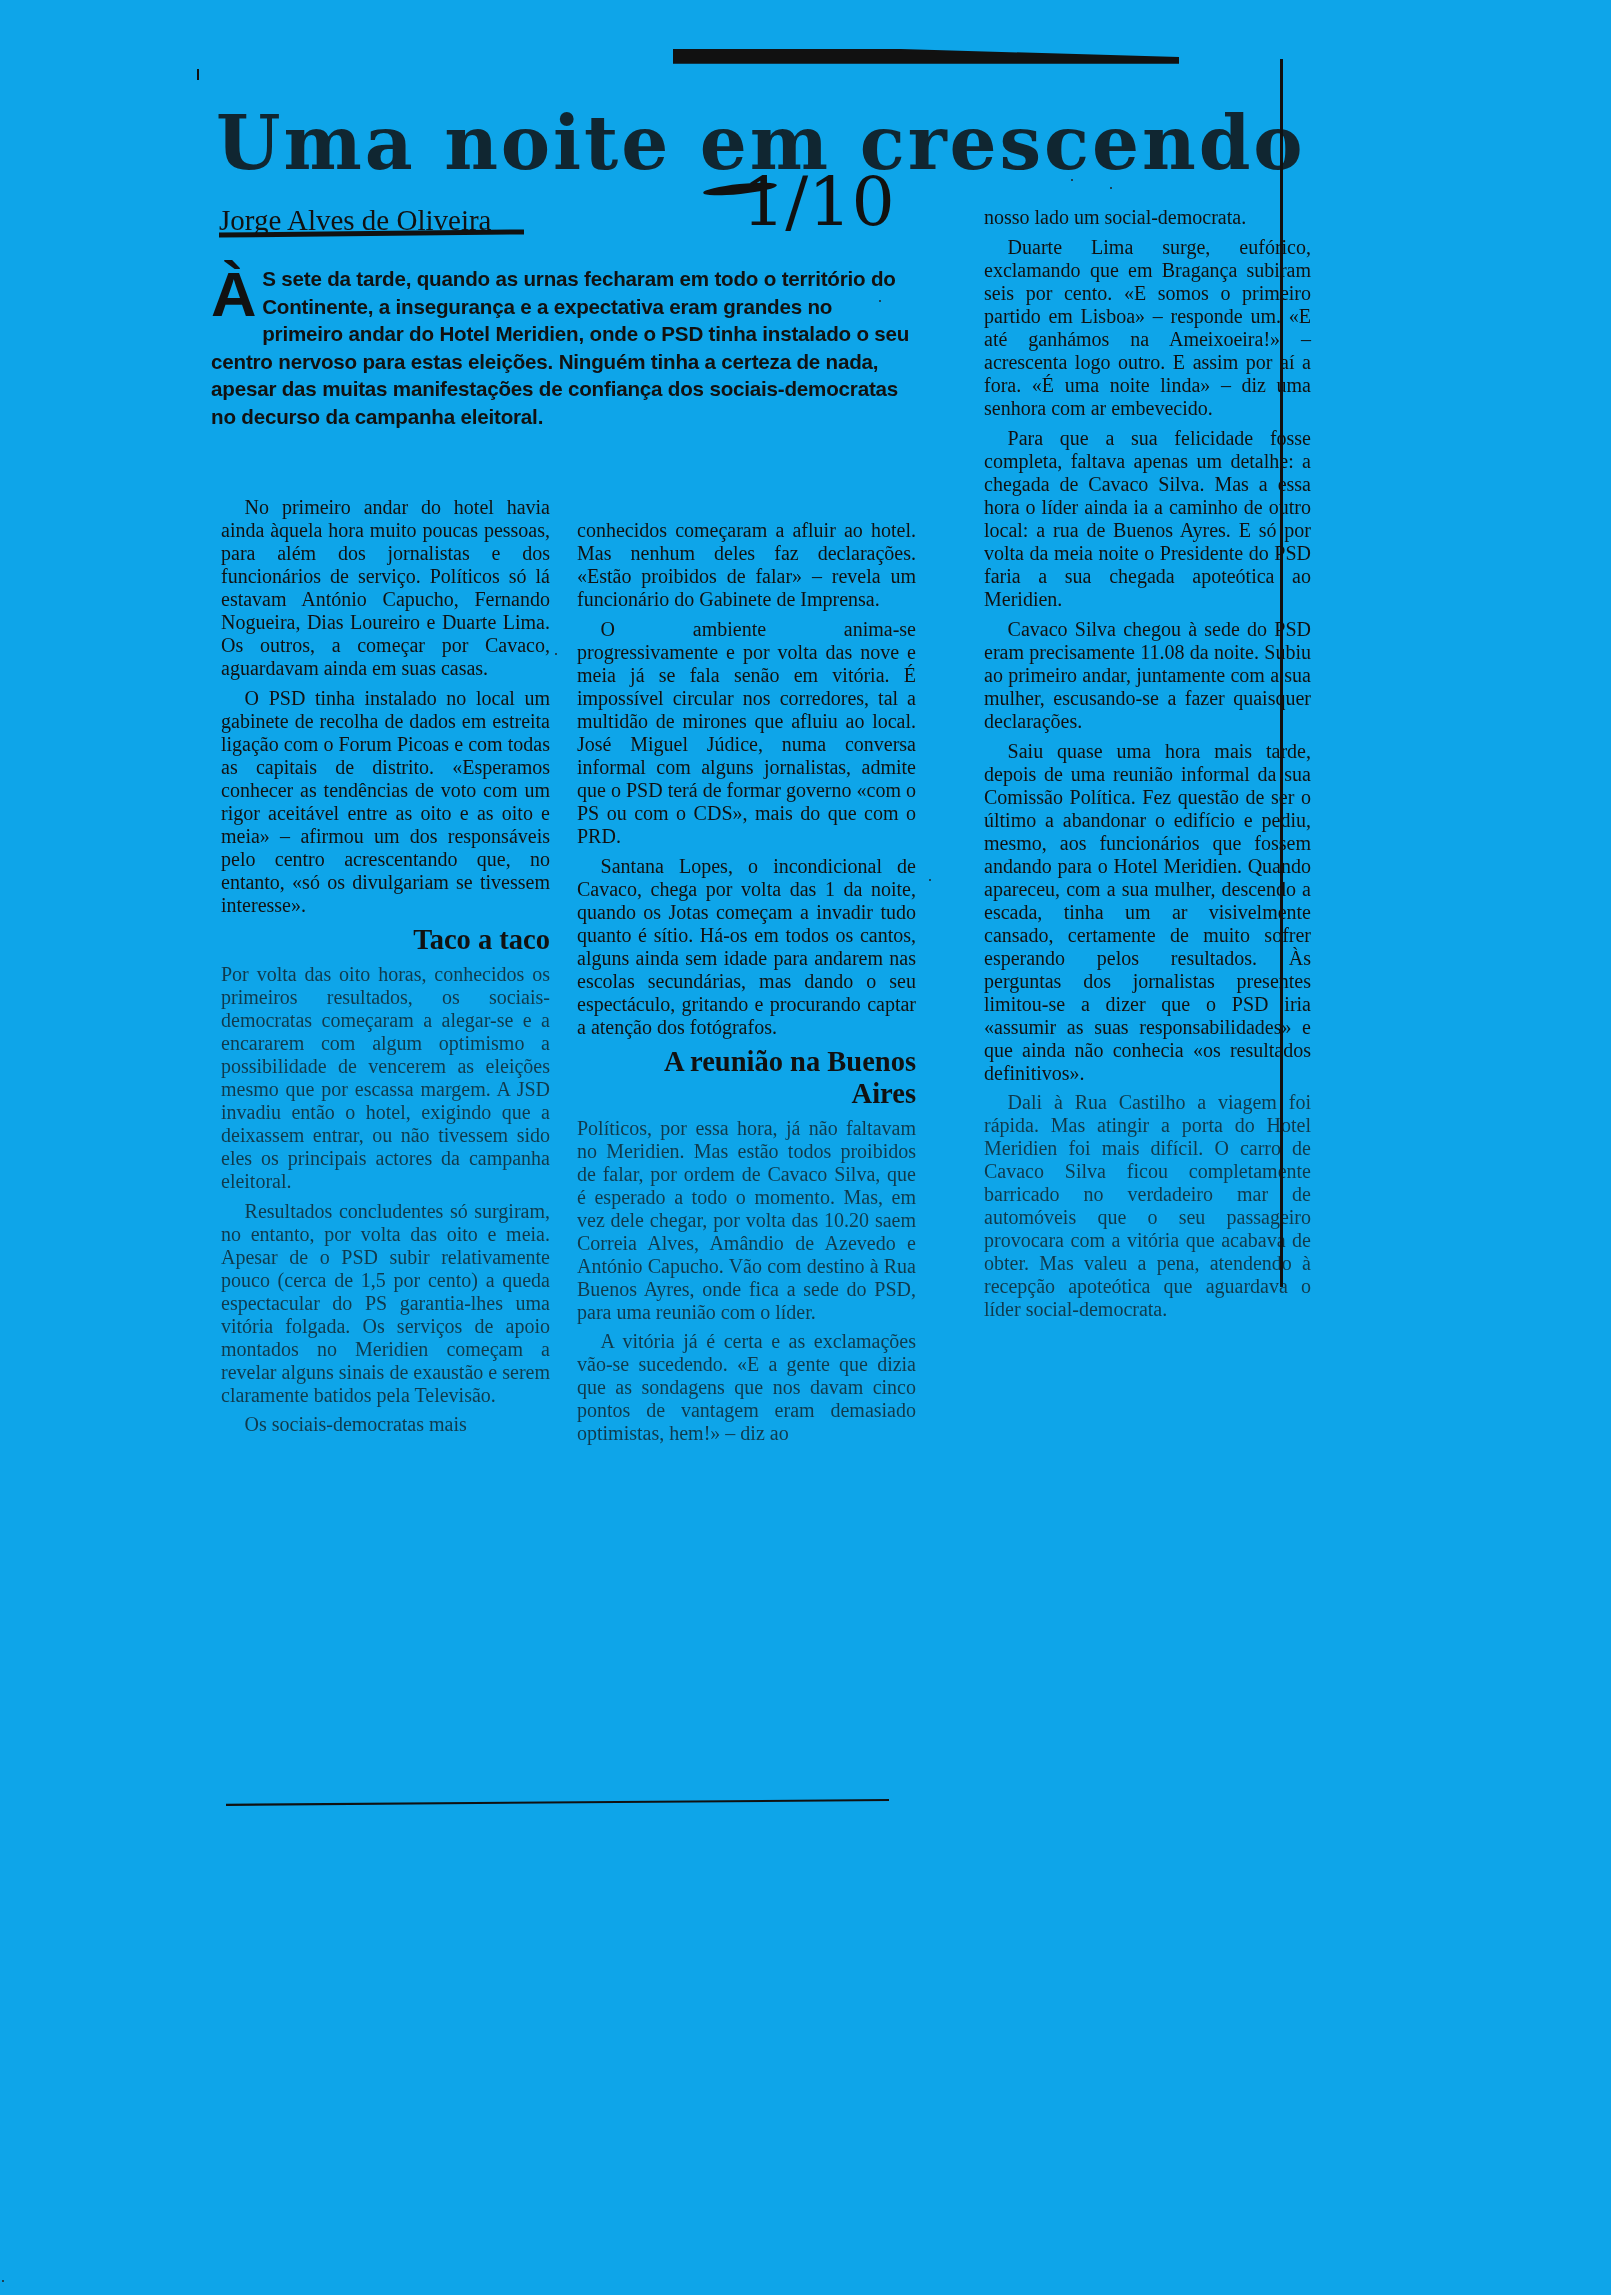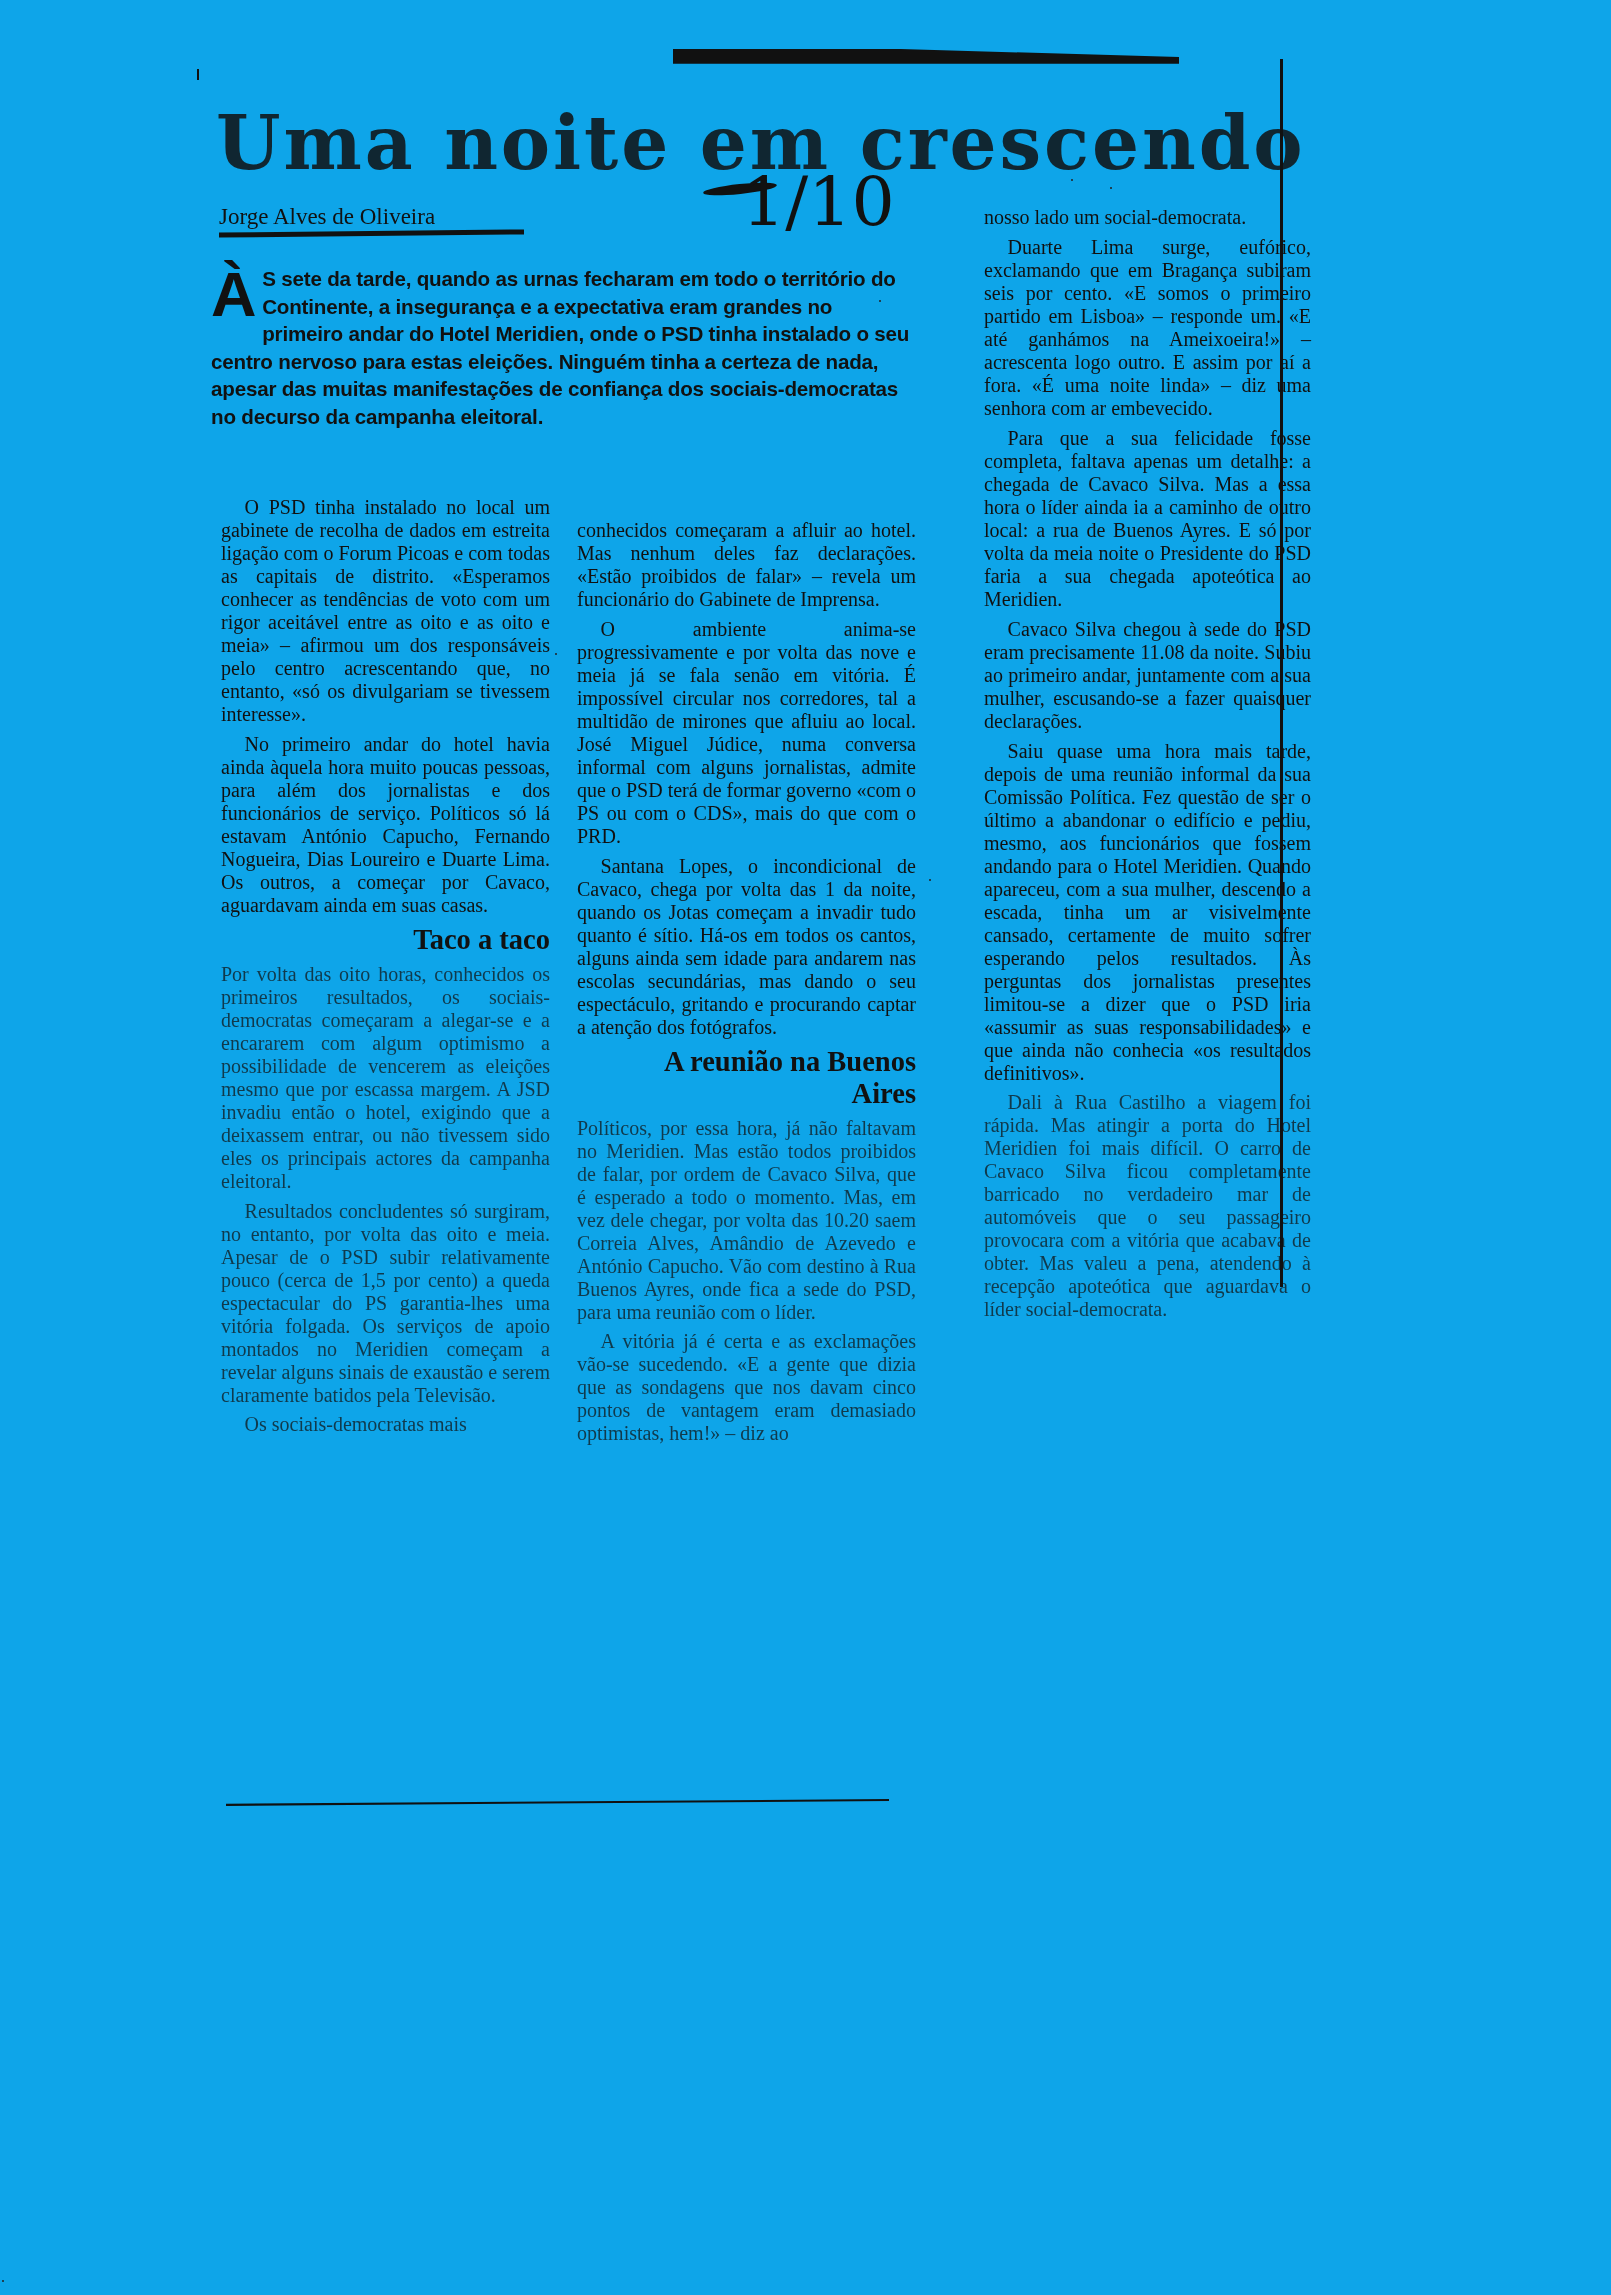--- a/index.html
+++ b/index.html
@@ -14,21 +14,21 @@
   .headline { position: absolute; left: 216px; top: 101px; width: 1056px; height: 84px;
     font-family: "DejaVu Serif", serif; font-weight: bold; font-size: 74px; line-height: 84px;
     letter-spacing: 2.9px; color: #111; white-space: nowrap; opacity: 0.85; }
 
   .handwritten { position: absolute; left: 742px; top: 162px; width: 206px; height: 113px;
     font-family: "DejaVu Serif", serif; font-size: 68px; color: #111; }
   .pen-stroke { position: absolute; left: 703px; top: 184px; width: 74px; height: 9.8px; background: #111;
     border-radius: 50%; transform: rotate(-6deg); }
 
   .byline { position: absolute; left: 219px; top: 204px; width: 305px;
-    font-family: "Liberation Serif", serif; font-size: 23px; color: #111; }
+    font-family: "Liberation Serif", serif; font-size: 29px; color: #111; }
   .byline-rule { position: absolute; left: 219px; top: 231px; width: 305px; height: 4.9px; background: #111; transform: rotate(-0.6deg); }
 
   .lead { position: absolute; left: 211px; top: 265px; width: 703px;
     font-family: "Liberation Sans", sans-serif; font-weight: bold; font-size: 20.6px; line-height: 27.5px;
     letter-spacing: -0.2px; color: #111; }
   .lead .dropcap { float: left; font-size: 63px; line-height: 53px; margin: 2.9px 5.9px 0 0; font-weight: bold; }
 
   .col { position: absolute; font-family: "Liberation Serif", serif; font-size: 20px; line-height: 23px;
     color: #111; text-align: justify; hyphens: manual; }
   .col p { margin: 0 0 6.9px 0; text-indent: 23.6px; }
@@ -64,22 +64,22 @@
 
   <div class="byline">Jorge Alves de Oliveira</div>
   <div class="byline-rule"></div>
 
   <div class="lead">
     <span class="dropcap">À</span>
     <span>S sete da tarde, quando as urnas fecharam em todo o território do Continente, a insegurança e a expectativa eram grandes no primeiro andar do Hotel Meridien, onde o PSD tinha instalado o seu centro nervoso para estas eleições. Ninguém tinha a certeza de nada, apesar das muitas manifestações de confiança dos sociais-democratas no decurso da campanha eleitoral.</span>
   </div>
 
   <div class="col col1">
+    <p>No primeiro andar do hotel havia ainda àquela hora muito poucas pessoas, para além dos jornalistas e dos funcionários de serviço. Políticos só lá estavam António Capucho, Fernando Nogueira, Dias Loureiro e Duarte Lima. Os outros, a começar por Cavaco, aguardavam ainda em suas casas.</p>
     <p>O PSD tinha instalado no local um gabinete de recolha de dados em estreita ligação com o Forum Picoas e com todas as capitais de distrito. «Esperamos conhecer as tendências de voto com um rigor aceitável entre as oito e as oito e meia» – afirmou um dos responsáveis pelo centro acrescentando que, no entanto, «só os divulgariam se tivessem interesse».</p>
-    <p>No primeiro andar do hotel havia ainda àquela hora muito poucas pessoas, para além dos jornalistas e dos funcionários de serviço. Políticos só lá estavam António Capucho, Fernando Nogueira, Dias Loureiro e Duarte Lima. Os outros, a começar por Cavaco, aguardavam ainda em suas casas.</p>
     <p class="subhead">Taco a taco</p>
     <p class="noindent faded">Por volta das oito horas, conhecidos os primeiros resultados, os sociais-democratas começaram a alegar-se e a encararem com algum optimismo a possibilidade de vencerem as eleições mesmo que por escassa margem. A JSD invadiu então o hotel, exigindo que a deixassem entrar, ou não tivessem sido eles os principais actores da campanha eleitoral.</p>
     <p class="faded">Resultados concludentes só surgiram, no entanto, por volta das oito e meia. Apesar de o PSD subir relativamente pouco (cerca de 1,5 por cento) a queda espectacular do PS garantia-lhes uma vitória folgada. Os serviços de apoio montados no Meridien começam a revelar alguns sinais de exaustão e serem claramente batidos pela Televisão.</p>
     <p class="faded">Os sociais-democratas mais</p>
   </div>
 
   <div class="col col2">
     <p class="noindent">conhecidos começaram a afluir ao hotel. Mas nenhum deles faz declarações. «Estão proibidos de falar» – revela um funcionário do Gabinete de Imprensa.</p>
     <p>O ambiente anima-se progressivamente e por volta das nove e meia já se fala senão em vitória. É impossível circular nos corredores, tal a multidão de mirones que afluiu ao local. José Miguel Júdice, numa conversa informal com alguns jornalistas, admite que o PSD terá de formar governo «com o PS ou com o CDS», mais do que com o PRD.</p>
     <p>Santana Lopes, o incondicional de Cavaco, chega por volta das 1 da noite, quando os Jotas começam a invadir tudo quanto é sítio. Há-os em todos os cantos, alguns ainda sem idade para andarem nas escolas secundárias, mas dando o seu espectáculo, gritando e procurando captar a atenção dos fotógrafos.</p>

